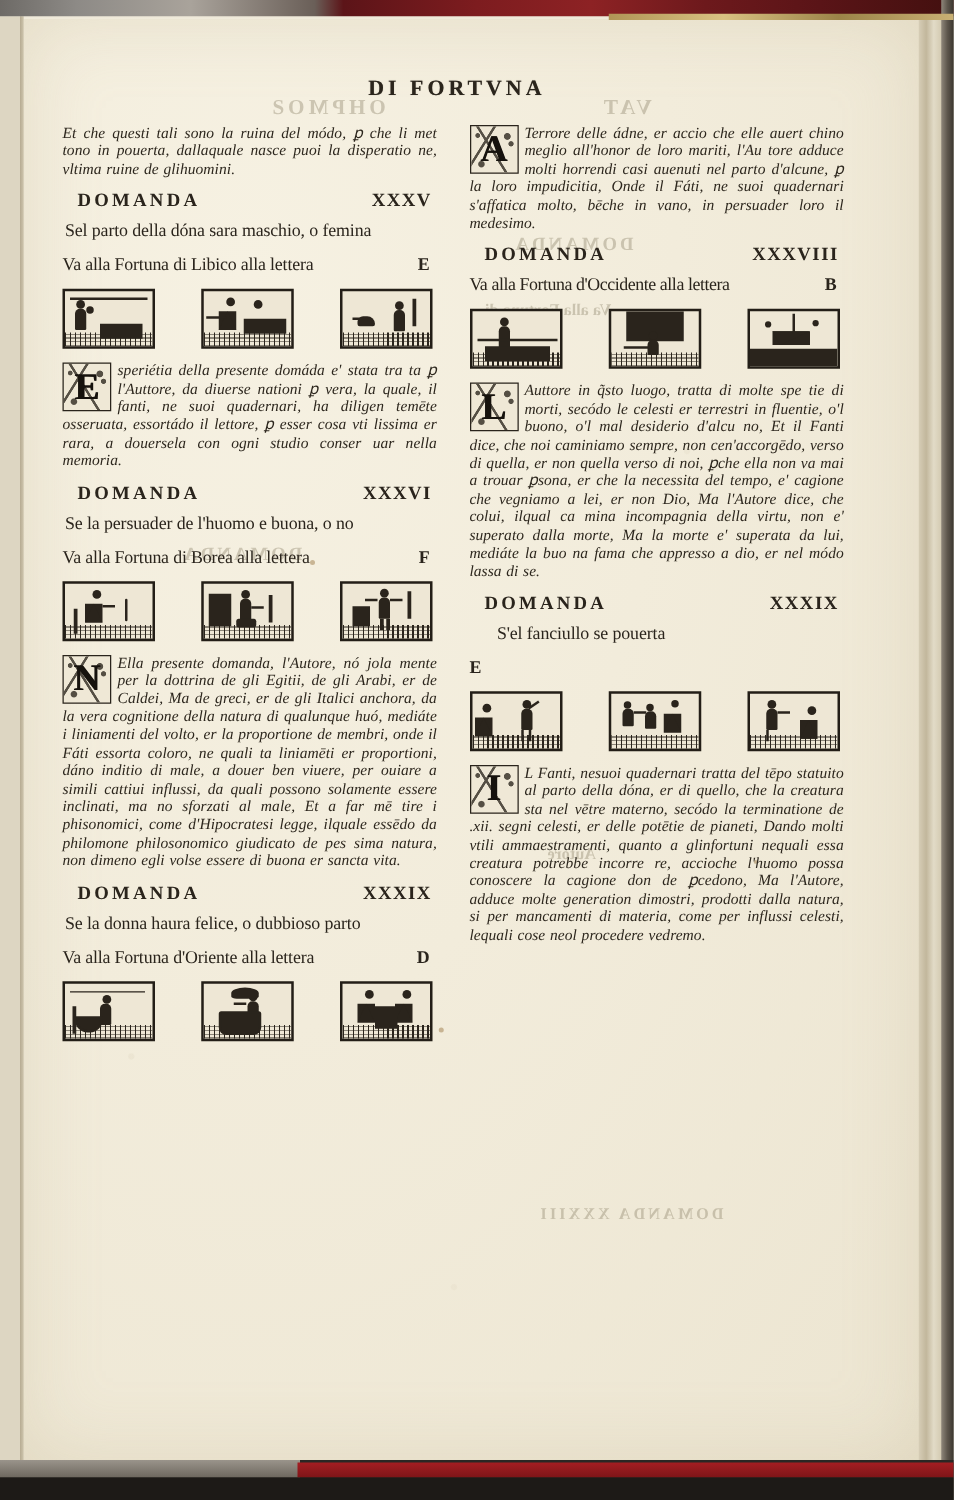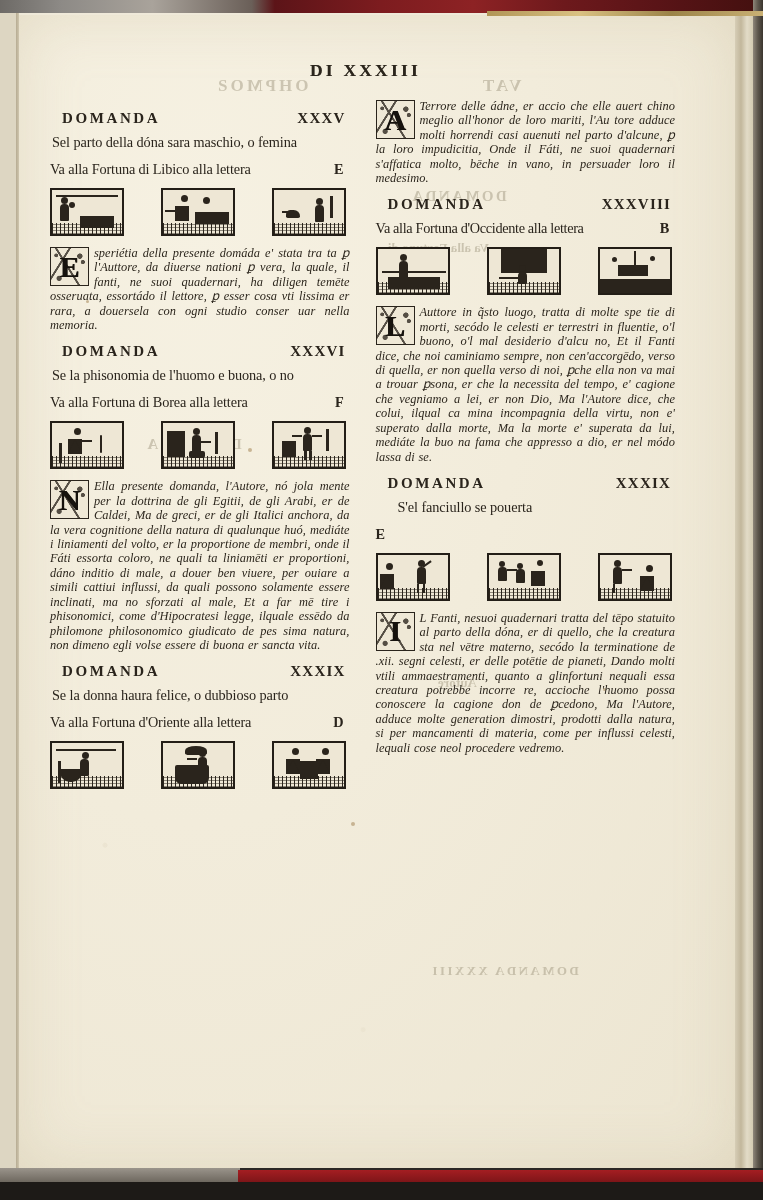--- a/index.html
+++ b/index.html
@@ -345,26 +345,27 @@
   <div class="ghost line" style="left:438px; top:675px; font-size:13px; letter-spacing:0;">Autore</div>
   <div class="ghost line" style="left:430px; top:963px; font-size:13px;">DOMANDA XXXIII</div>
 
   <div class="foxing" style="left:248px; top:448px; width:4px; height:4px;"></div>
   <div class="foxing" style="left:603px; top:688px; width:3px; height:3px;"></div>
   <div class="foxing" style="left:351px; top:822px; width:4px; height:4px;"></div>
   <div class="foxing" style="left:86px; top:300px; width:3px; height:3px;"></div>
 
   <div class="typeblock">
 
-    <div class="running-head">DI XXXIII</div>
+    <div class="running-head">DI FORTVNA</div>
 
     <div class="columns">
 
       <div class="col">
 
+        <p class="para">Et che questi tali sono la ruina del módo, ꝑ che li met tono in pouerta, dallaquale nasce puoi la disperatio ne, vltima ruine de glihuomini.</p>
 
         <div class="domanda">
           <span>DOMANDA</span>
           <span class="num">XXXV</span>
         </div>
         <div class="question">Sel parto della dóna sara maschio, o femina</div>
         <div class="goto">
           <span>Va alla Fortuna di Libico alla lettera</span>
           <span class="letter">E</span>
         </div>
@@ -401,21 +402,21 @@
             <span class="orn"></span>
             <span class="ltr">E</span>
           </span>
           <span>speriétia della presente domáda e' stata tra ta ꝑ l'Auttore, da diuerse nationi ꝑ vera, la quale, il fanti, ne suoi quadernari, ha diligen temēte osseruata, essortádo il lettore, ꝑ esser cosa vti lissima er rara, a douersela con ogni studio conser uar nella memoria.</span>
         </p>
 
         <div class="domanda">
           <span>DOMANDA</span>
           <span class="num">XXXVI</span>
         </div>
-        <div class="question">Se la phisonomia de l'huomo e buona, o no</div>
+        <div class="question">Se la persuader de l'huomo e buona, o no</div>
         <div class="goto">
           <span>Va alla Fortuna di Borea alla lettera</span>
           <span class="letter">F</span>
         </div>
 
         <div class="cuts">
           <div class="cut">
             <div class="ground"></div>
             <div class="fig f-head" style="left:22px; top:5px;"></div>
             <div class="fig f-skirt" style="left:16px; top:16px;"></div>

